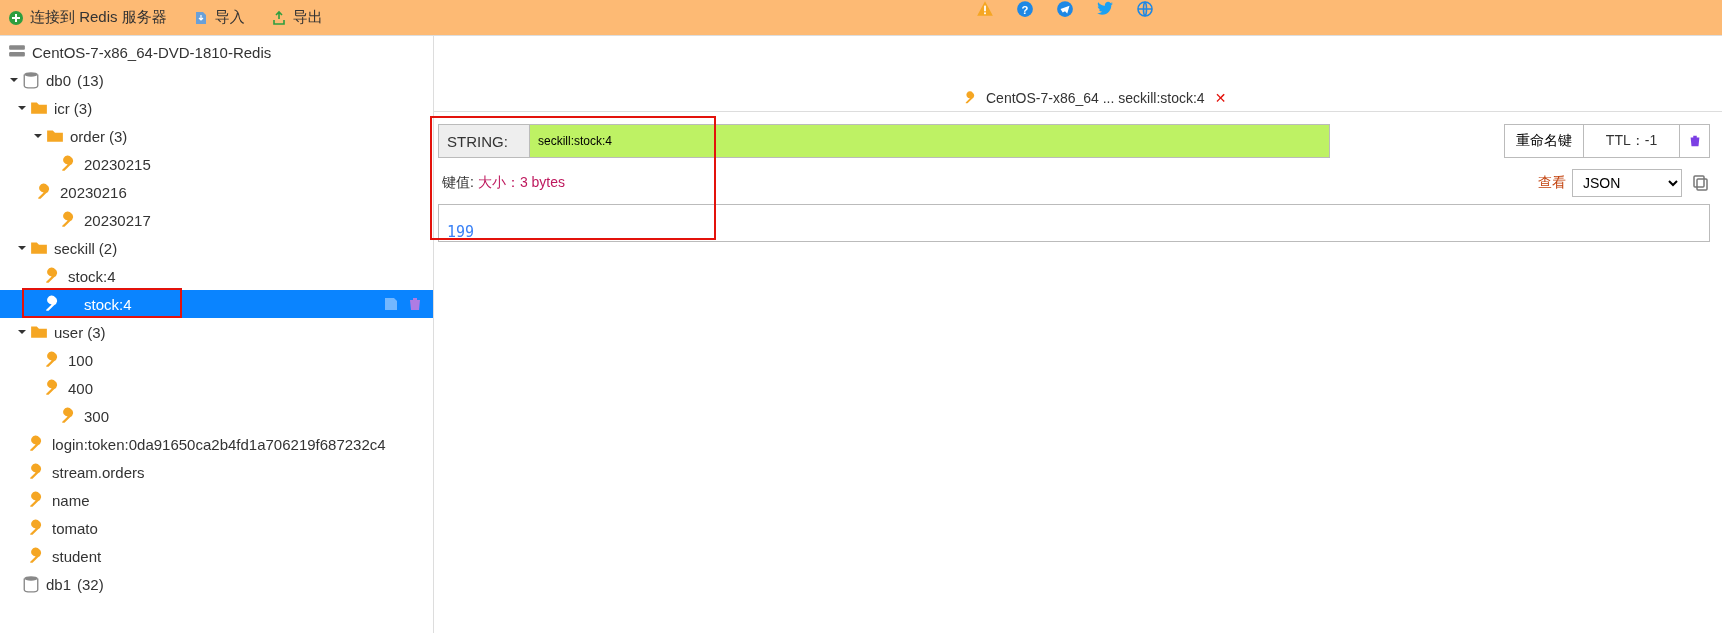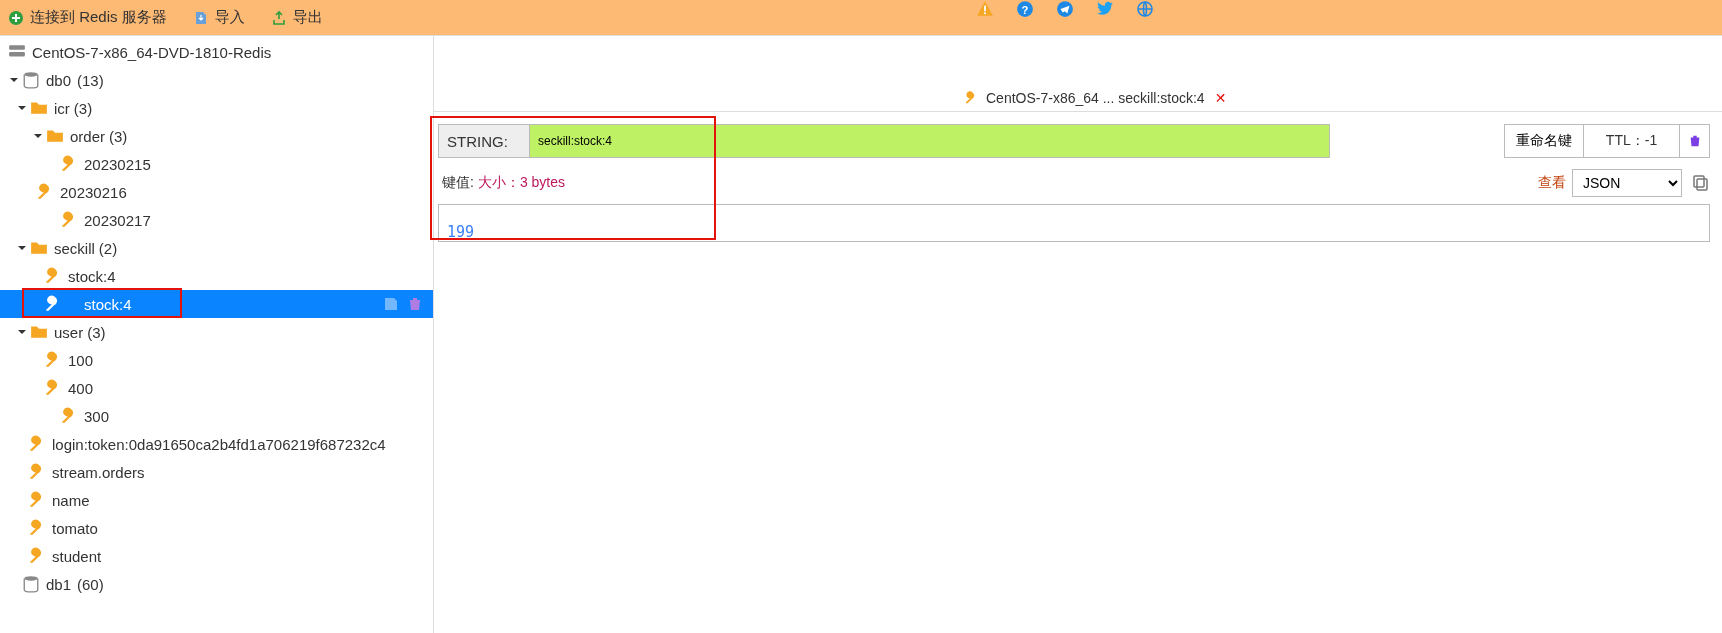--- a/index.html
+++ b/index.html
@@ -354,21 +354,21 @@
 
       <div class="node">
         <span class="spacer" style="width:14px"></span>
         <span class="ic-db">
             <svg viewBox="0 0 16 16">
               <ellipse cx="8" cy="3" rx="6" ry="2"></ellipse>
               <path d="M2 3v10c0 1.1 2.7 2 6 2s6-.9 6-2V3" fill="none" stroke="#888" stroke-width="1.2"></path>
             </svg>
           </span>
         <span>db1</span>
-        <span style="margin-left:6px">(60)</span>
+        <span style="margin-left:6px">(32)</span>
       </div>
 
     </div>
     <div class="hl-sidebar"></div>
   </div>
 
   <div class="content">
 
     <div class="tabbar">
       <div class="tab">

